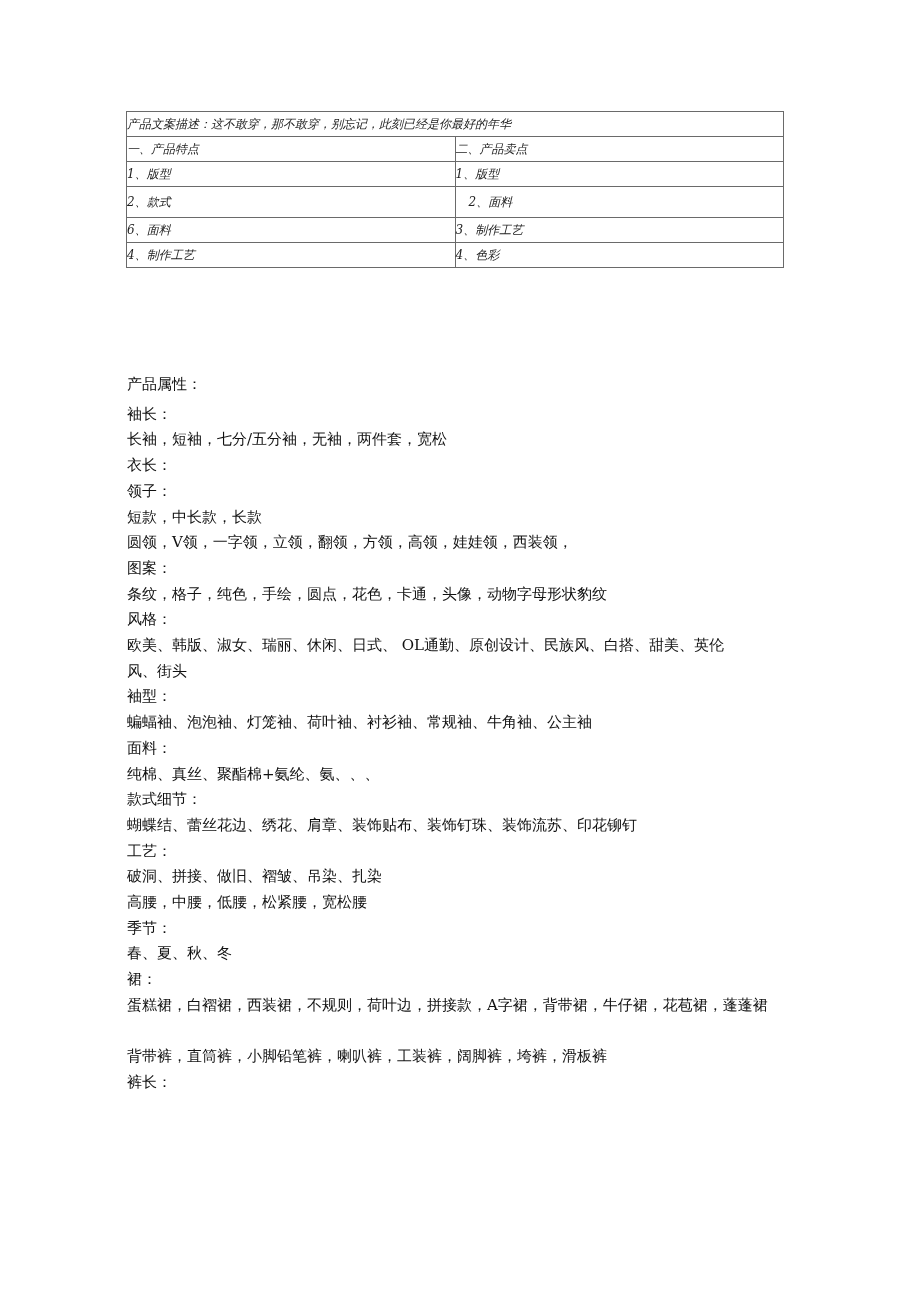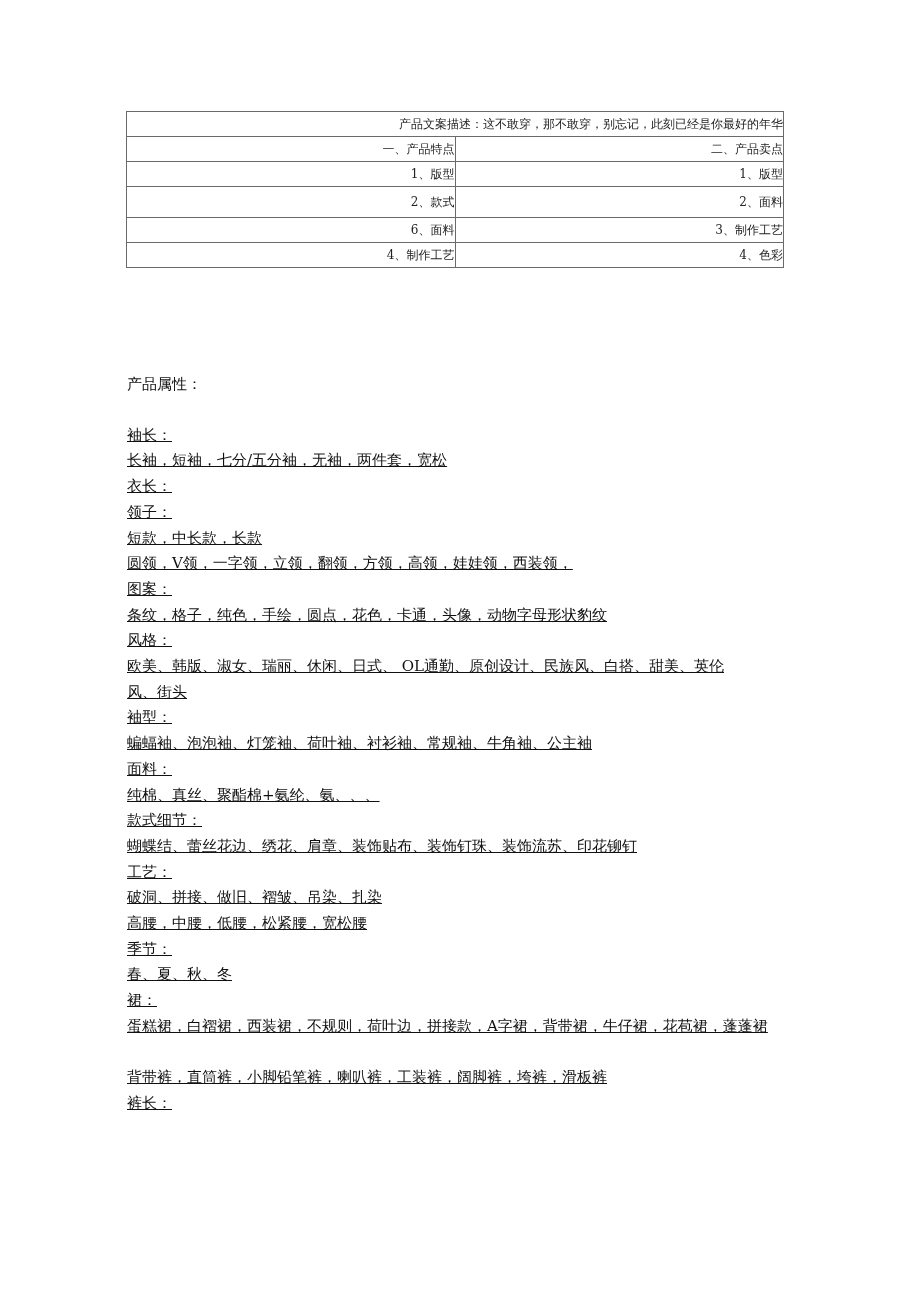--- a/index.html
+++ b/index.html
@@ -2,29 +2,29 @@
 <html><head>
 <meta charset="utf-8">
 <style>
   html, body { margin: 0; padding: 0; background: #ffffff; }
   body { width: 920px; height: 1303px; position: relative; overflow: hidden;
          font-family: "DejaVu Serif", "Liberation Serif", serif; color: #111; }
   .page { position: absolute; left: 0; top: 0; width: 920px; height: 1303px; }
 
   table.spec { position: absolute; left: 126px; top: 111px; width: 658px;
                border-collapse: collapse; table-layout: fixed; font-size: 12px; }
-  table.spec td { border: 1px solid #6a6a6a; text-align: right; padding: 0;
-                  height: 24px; line-height: 24px; color: #222; }
+  table.spec td { border: 1px solid #6a6a6a; text-align: left; padding: 0;
+                  height: 24px; line-height: 24px; color: #222; font-style: italic; }
   table.spec tr.title td { height: 24px; }
   table.spec td.col { width: 50%; }
 
   .attrs { position: absolute; left: 127px; top: 372px; width: 660px;
            font-size: 15px; line-height: 25.7px; color: #111; }
-  .attrs .heading { margin-bottom: 25px; }
-  .attrs .line { white-space: normal; text-decoration: underline; }
+  .attrs .heading { margin-bottom: 4px; }
+  .attrs .line { white-space: normal; }
   .attrs .gap { height: 25.7px; }
 </style>
 </head>
 <body>
 
 <div class="page">
 
   <table class="spec">
     <tbody>
         <tr class="title">
@@ -33,21 +33,21 @@
     <tr>
       <td class="col">一、产品特点</td>
       <td class="col">二、产品卖点</td>
     </tr>
     <tr>
       <td>1、版型</td>
       <td>1、版型</td>
     </tr>
     <tr>
       <td style="height:26px;line-height:30px;">2、款式</td>
-      <td style="height:26px;line-height:30px;">2、面料</td>
+      <td style="height:26px;line-height:30px;padding-left:13px;">2、面料</td>
     </tr>
     <tr>
       <td>6、面料</td>
       <td>3、制作工艺</td>
     </tr>
     <tr>
       <td>4、制作工艺</td>
       <td>4、色彩</td>
     </tr>
   </tbody>

